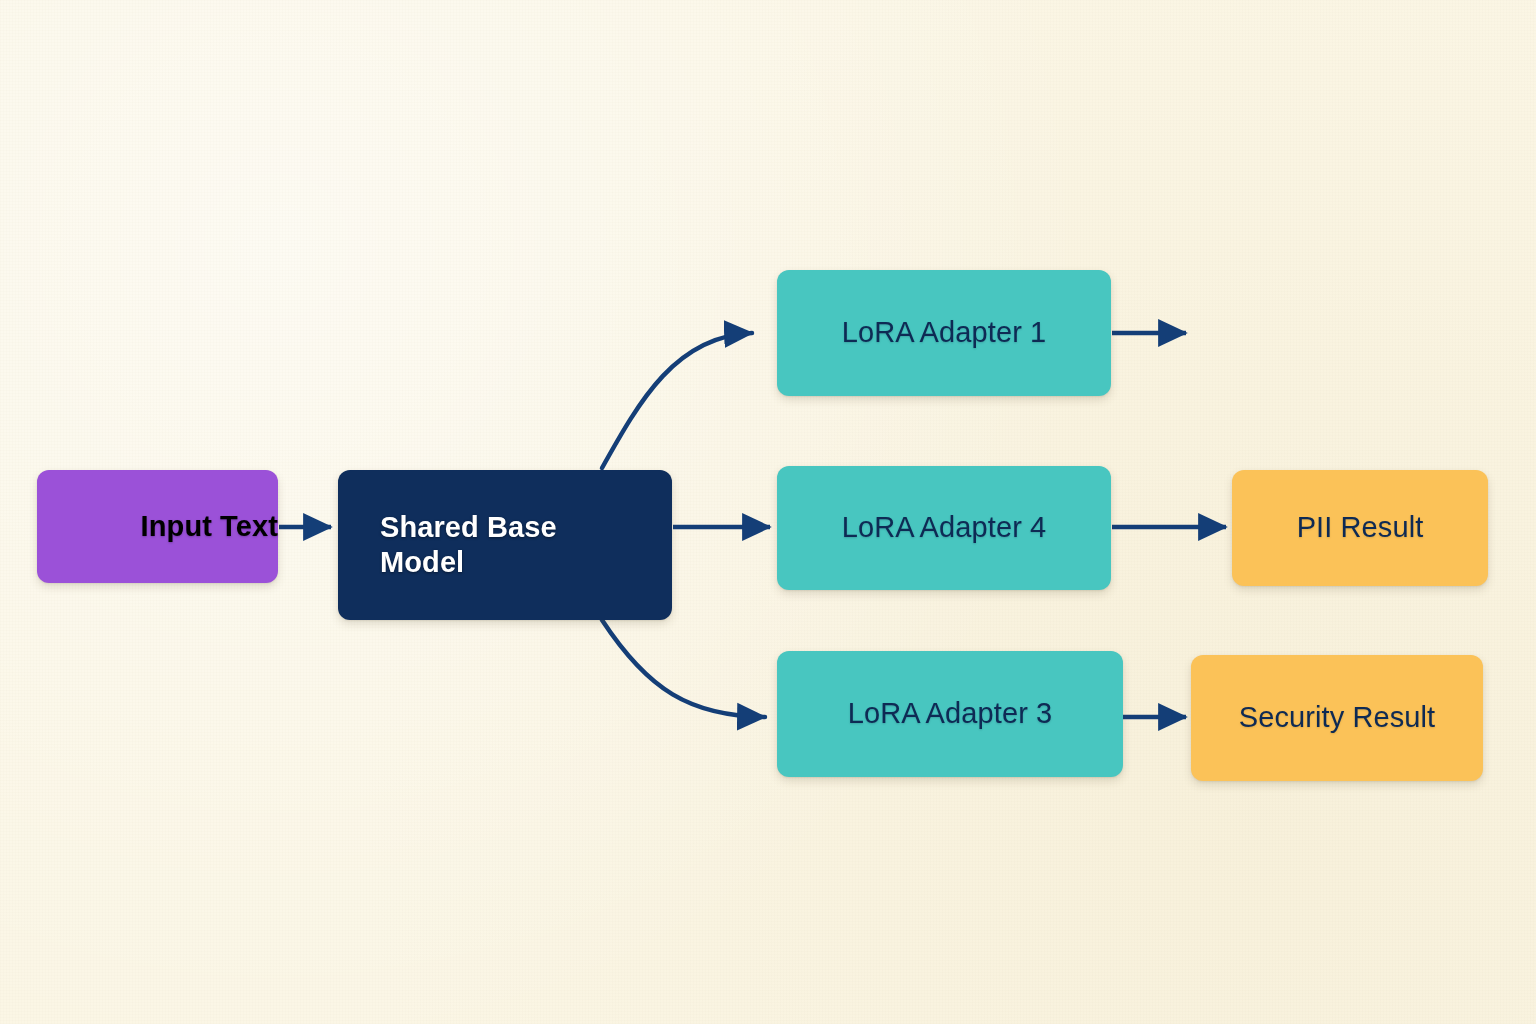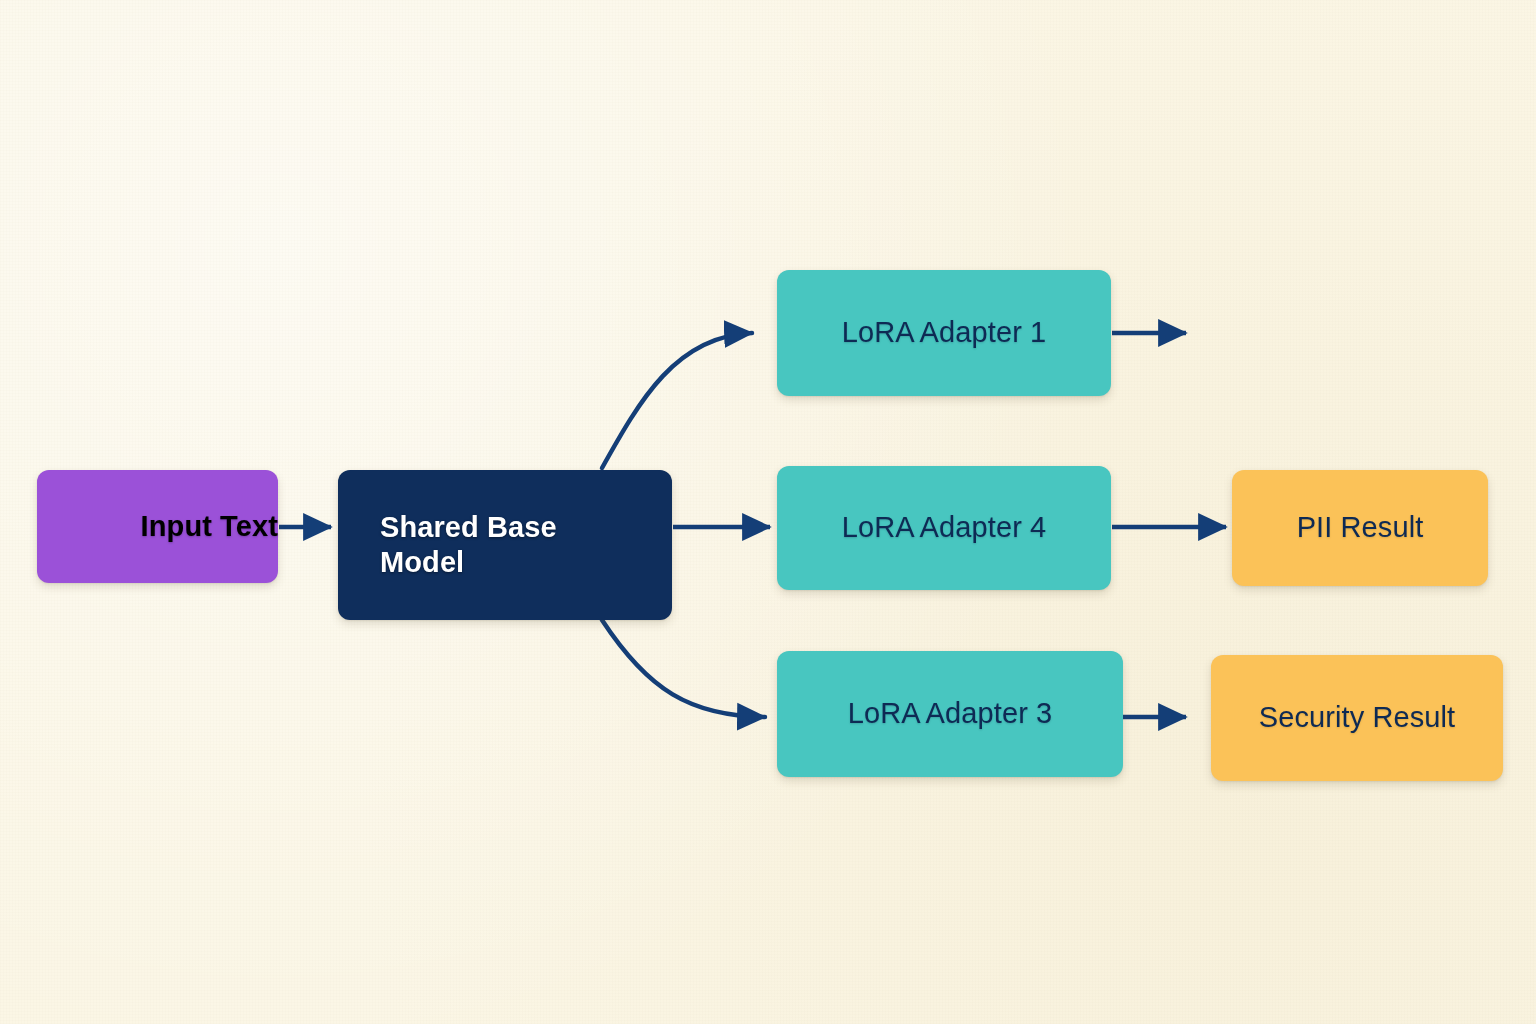--- a/index.html
+++ b/index.html
@@ -141,17 +141,17 @@
 
   <div class="node node-adapter" style="left:777px; top:638px; width:346px; height:126px;margin-top:13px;">
     <span class="label">LoRA Adapter 3</span>
   </div>
 
 
   <div class="node node-result" style="left:1232px; top:470px; width:256px; height:116px;justify-content:center;">
     <span class="label">PII Result</span>
   </div>
 
-  <div class="node node-result" style="left:1191px; top:655px; width:292px; height:126px;margin-left:20px;">
+  <div class="node node-result" style="left:1191px; top:655px; width:292px; height:126px;">
     <span class="label">Security Result</span>
   </div>
 
 </div>
 
 </body></html>

